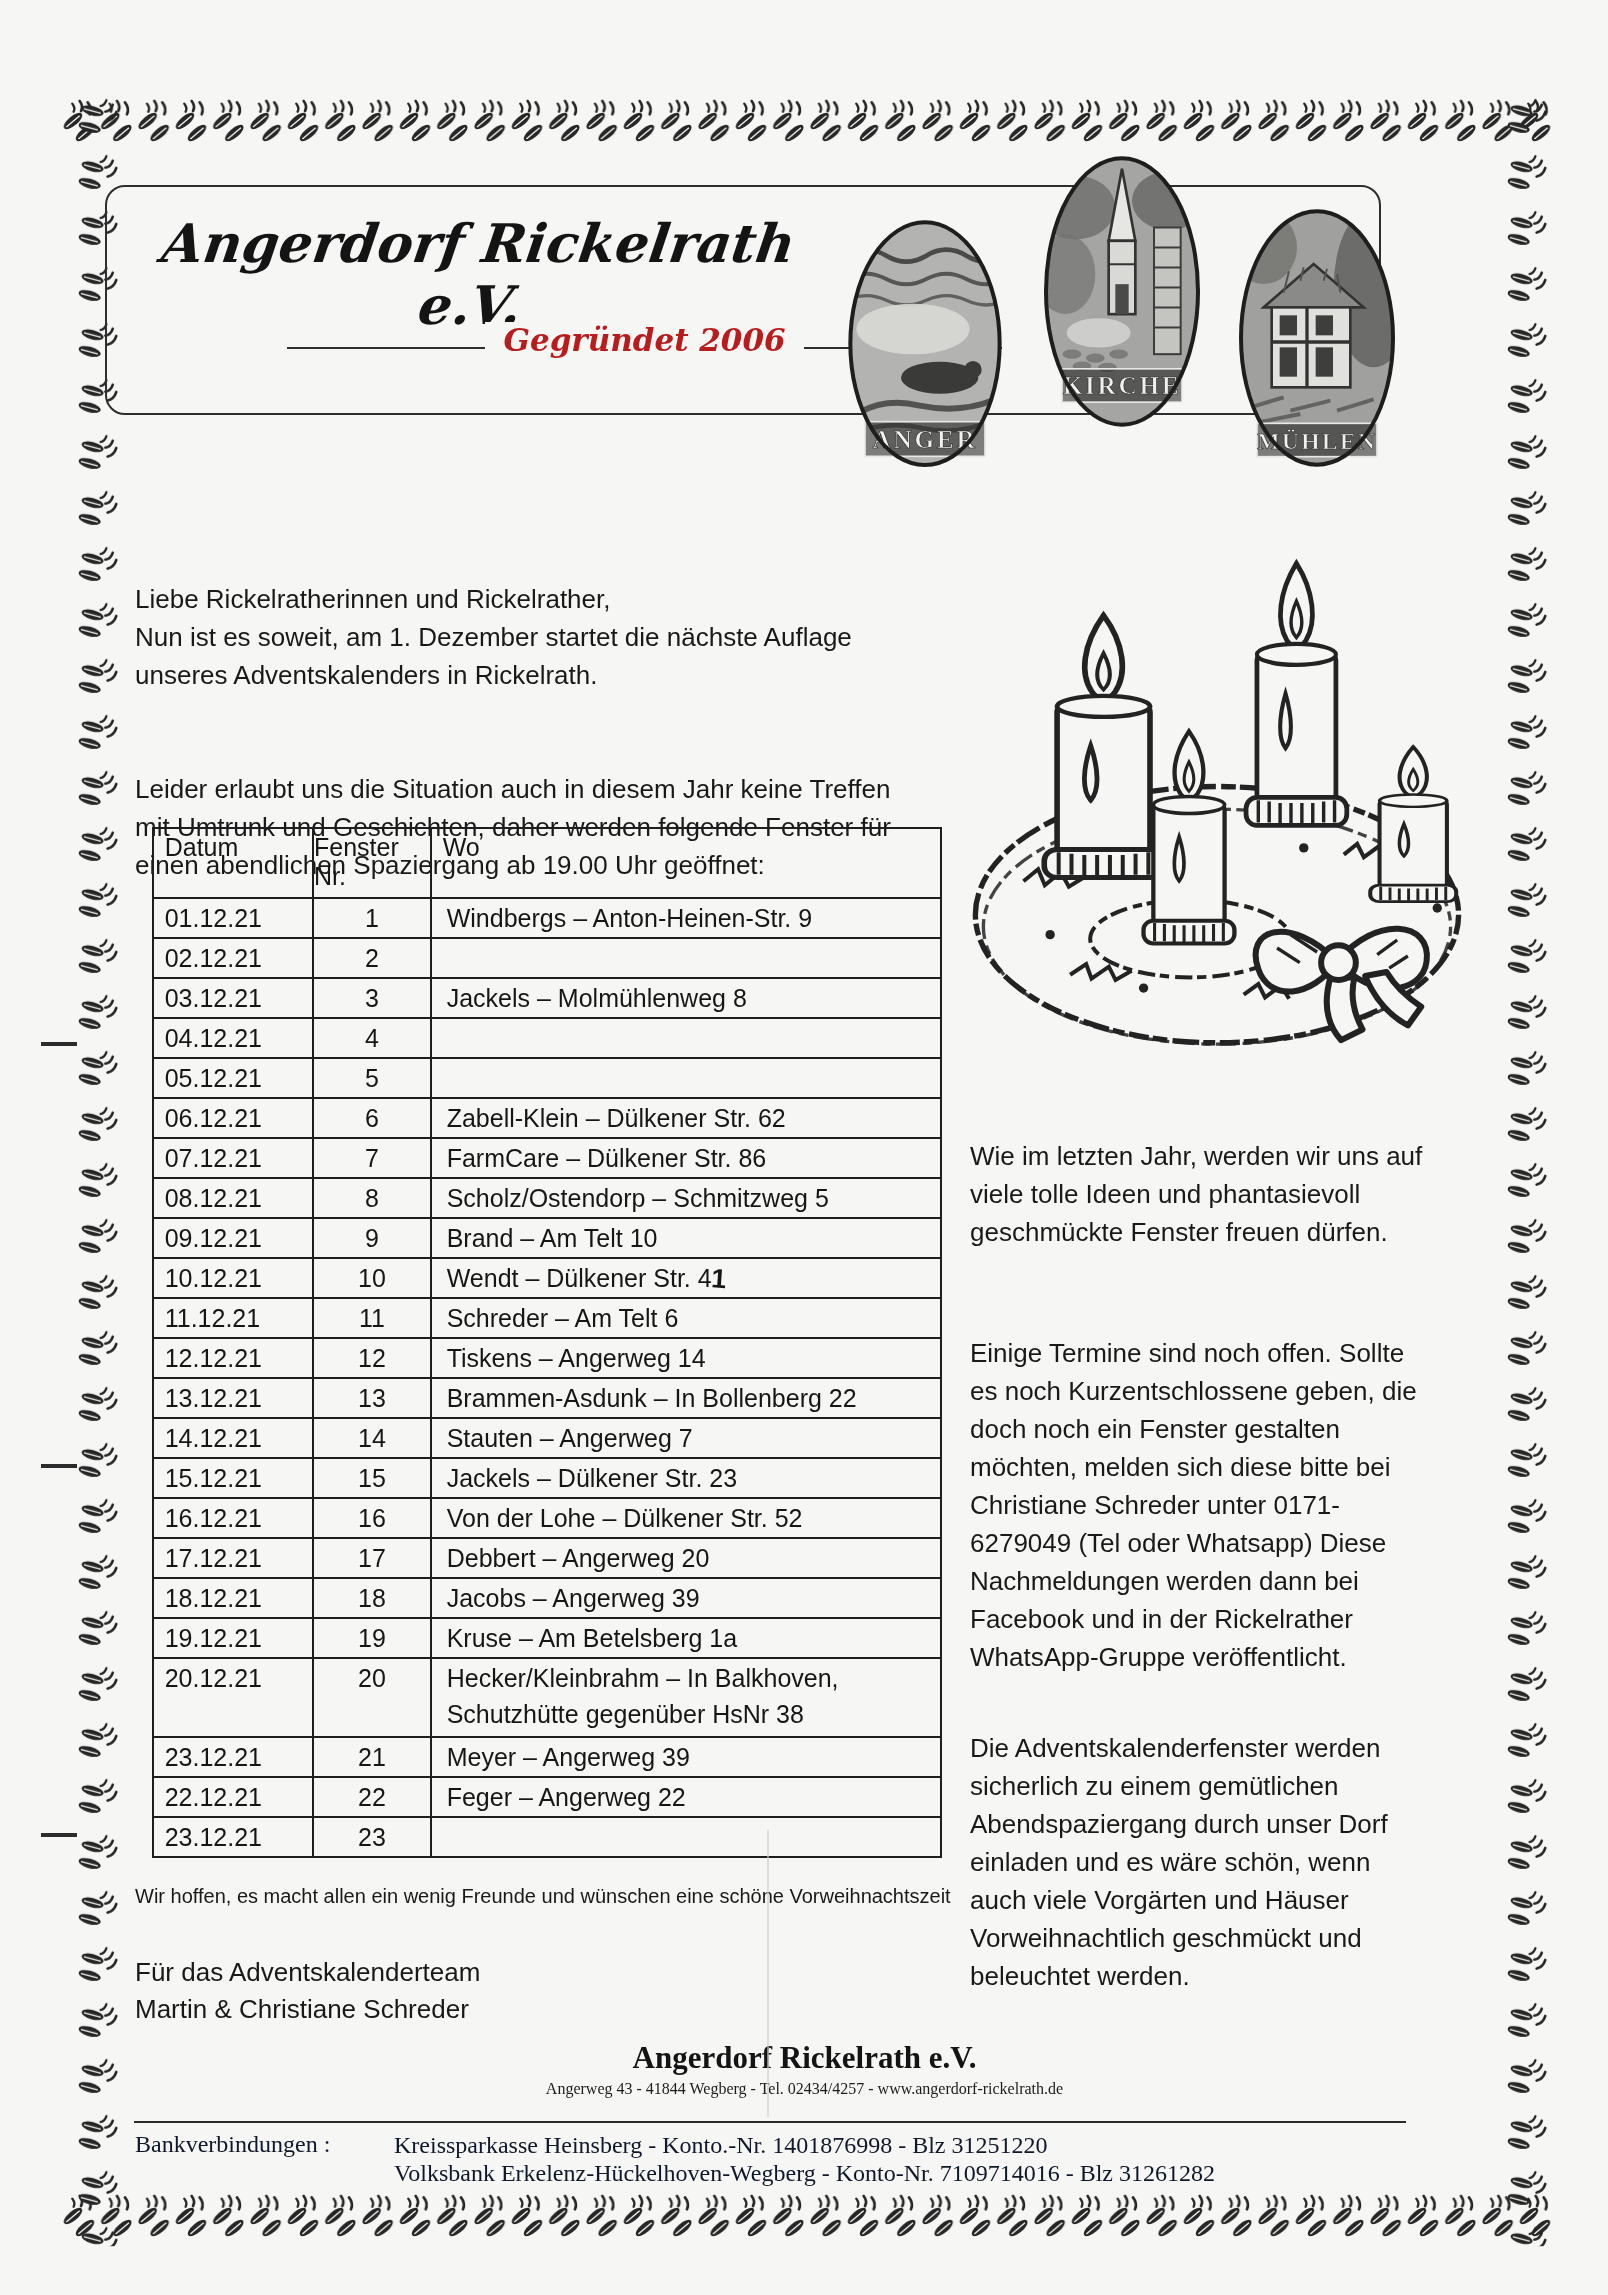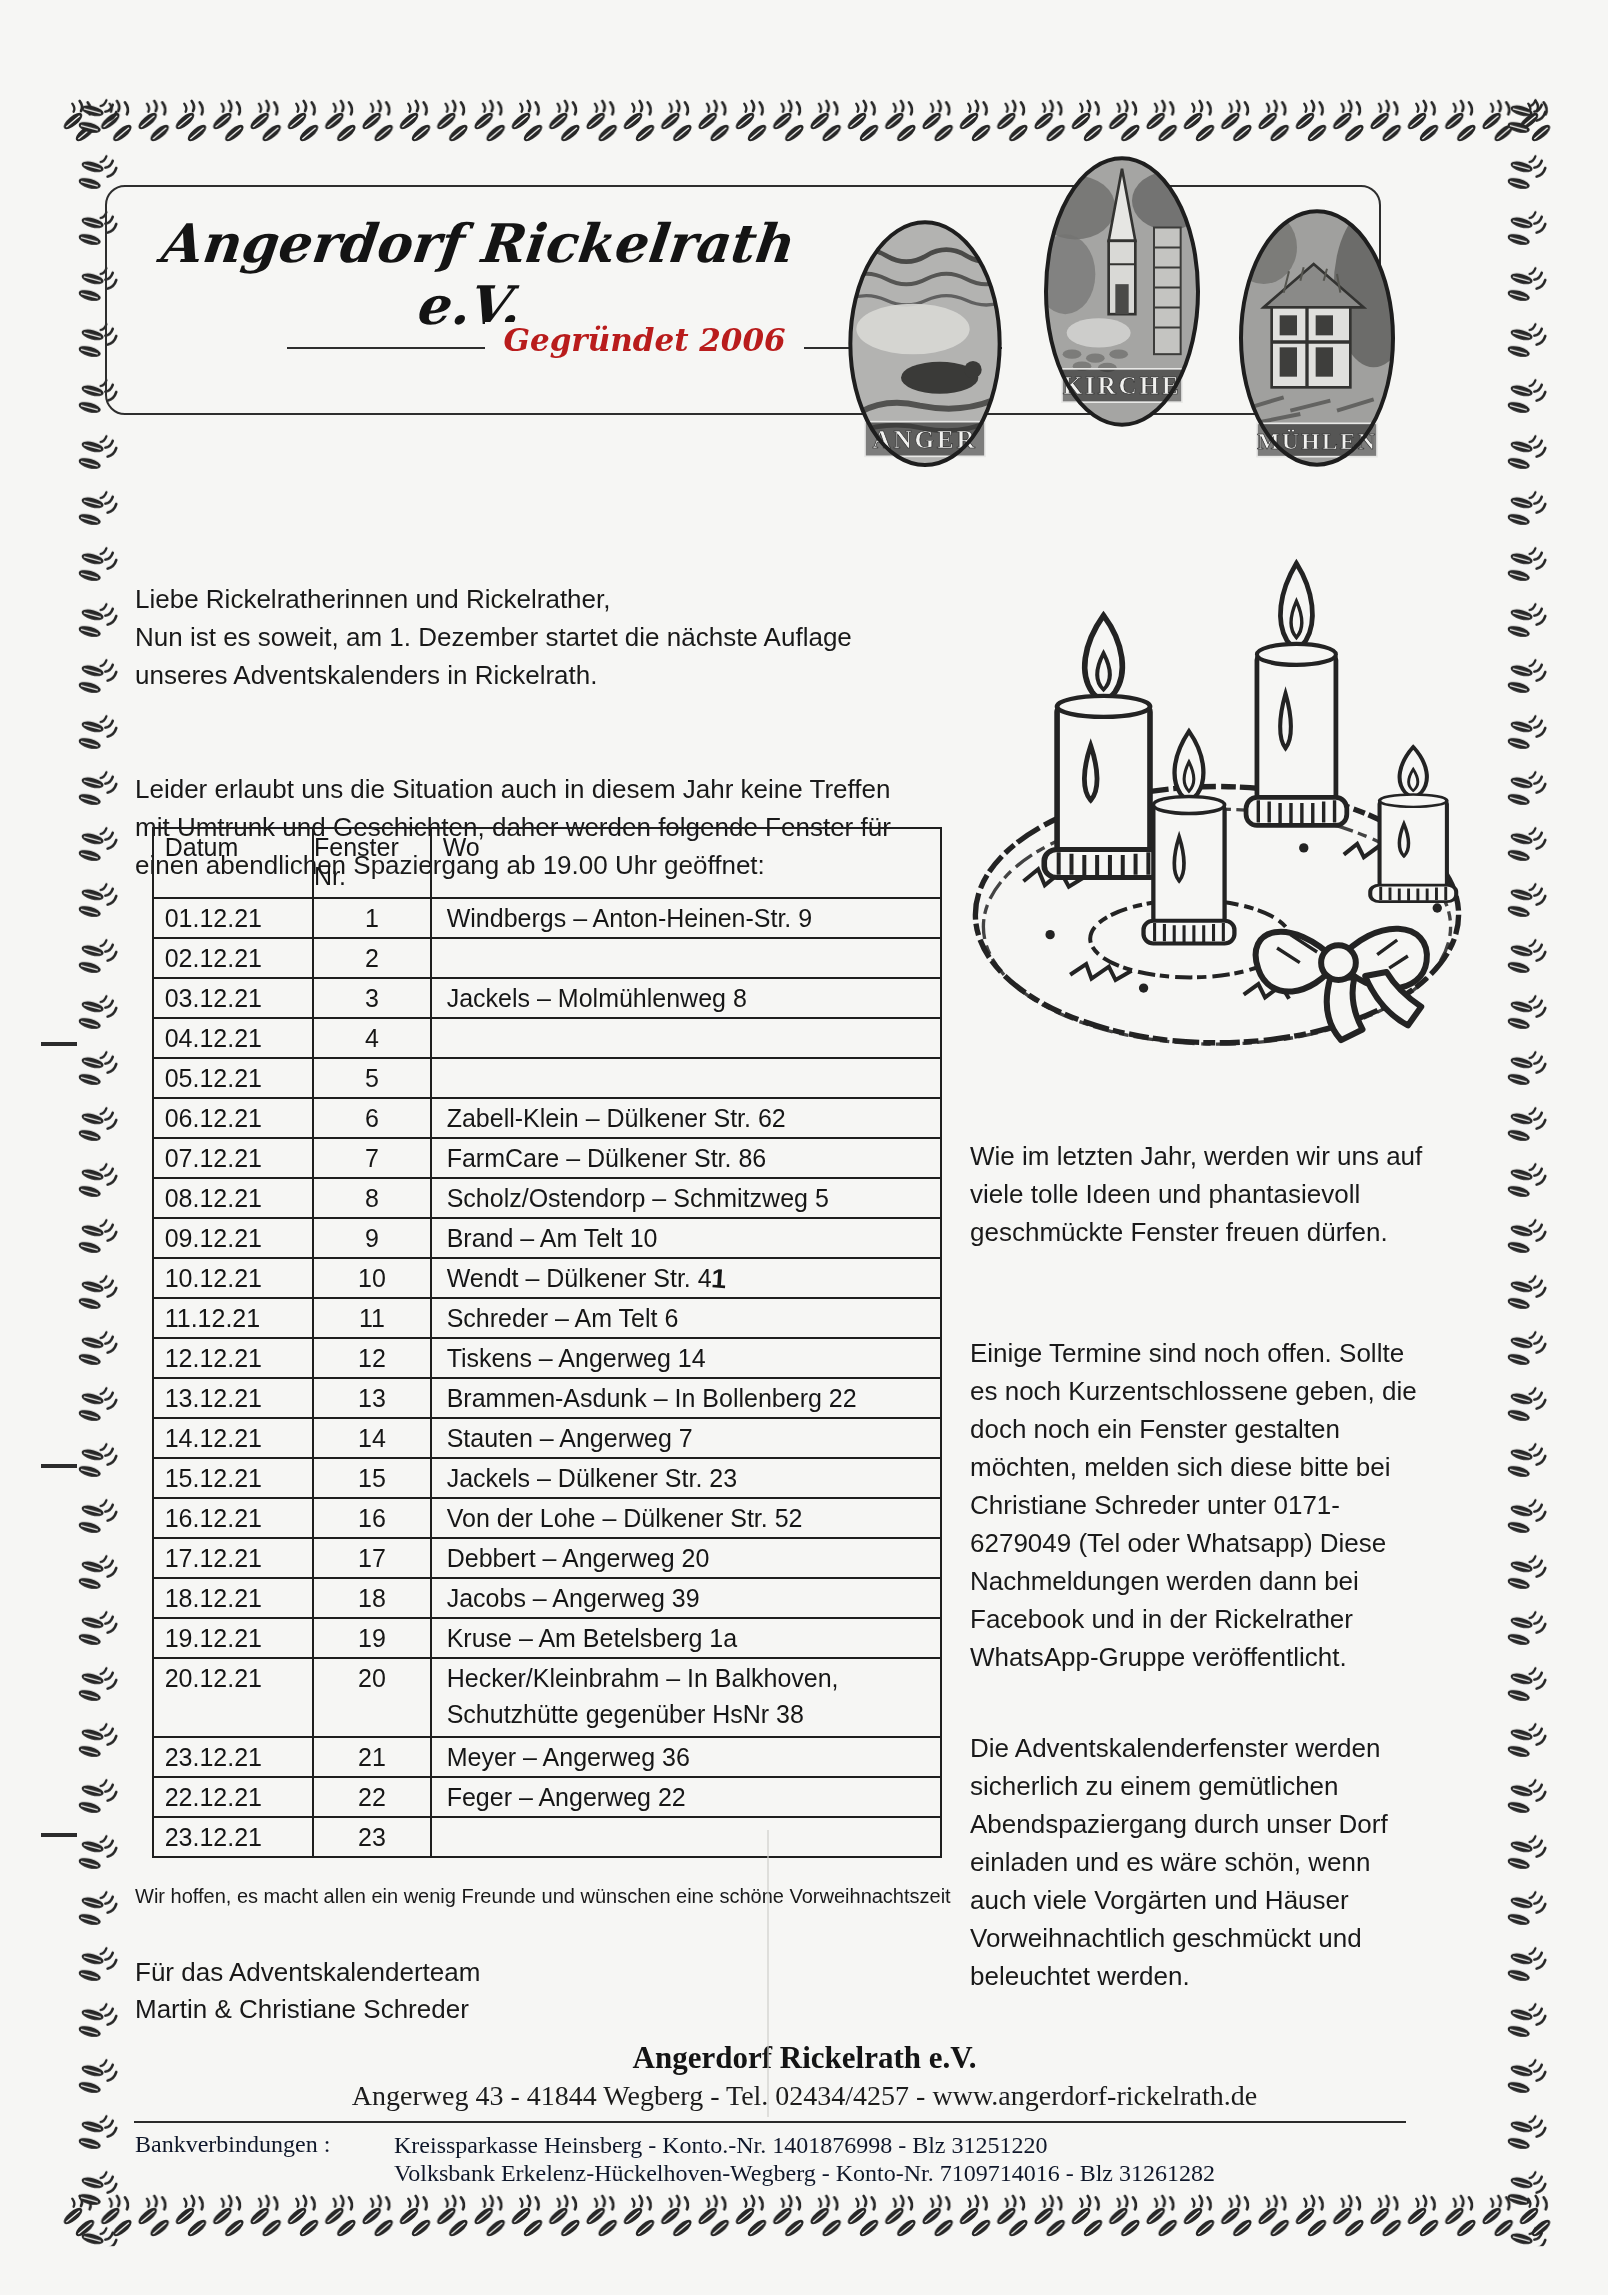--- a/index.html
+++ b/index.html
@@ -40,21 +40,21 @@
   .right-col{position:absolute;left:970px;top:1099px;width:541px;font-size:26px;line-height:38px;white-space:pre-line;}
   .right-col p{margin:0;}
   .right-col p.p1{margin-bottom:45px;} .right-col p.p2{margin-bottom:14.7px;}
   
   .closing-wish{position:absolute;left:135px;top:1885px;width:1349px;font-size:20px;}
   .closing-team{position:absolute;left:135px;top:1954px;font-size:26px;line-height:37px;white-space:pre-line;}
   
   .footer-org{position:absolute;left:0;top:2040px;width:1609px;text-align:center;
               font-family:"Liberation Serif",serif;font-weight:700;font-size:31px;color:#141414;}
   .footer-address{position:absolute;left:0;top:2080px;width:1609px;text-align:center;
-                  font-family:"Liberation Serif",serif;font-size:28px;color:#1c1c1c;}
+                  font-family:"Liberation Serif",serif;font-size:16px;color:#1c1c1c;}
   .footer-rule{position:absolute;left:134px;top:2121px;width:1272px;height:0;border-top:2.7px solid #2a2a2a;}
   .bank{position:absolute;left:135px;top:2131px;display:flex;
         font-family:"Liberation Serif",serif;font-size:24px;color:#0f172a;}
   .bank-label{width:259px;}
   .bank-lines div{line-height:28px;}
   
   .tick{position:absolute;left:41px;width:36px;height:4px;background:#2c2c2c;}
   .scratch{position:absolute;left:767px;top:1830px;width:2px;height:287px;background:#cfcfca;opacity:.6;}
   .page-edge{position:absolute;left:1602px;top:0;width:7.3px;height:2295px;
              background:linear-gradient(to right,#eceie8,#b9b9b6);}
@@ -391,21 +391,21 @@
             <td class="d">20.12.21</td>
             <td class="n">20</td>
             <td class="w">
               <span style="display:block">Hecker/Kleinbrahm – In Balkhoven,</span>
               <span style="display:block">Schutzhütte gegenüber HsNr 38</span>
             </td>
           </tr>
       <tr>
             <td class="d">23.12.21</td>
             <td class="n">21</td>
-            <td class="w">Meyer – Angerweg 36</td>
+            <td class="w">Meyer – Angerweg 39</td>
           </tr>
       <tr>
             <td class="d">22.12.21</td>
             <td class="n">22</td>
             <td class="w">Feger – Angerweg 22</td>
           </tr>
       <tr>
             <td class="d">23.12.21</td>
             <td class="n">23</td>
             <td class="w"></td>

